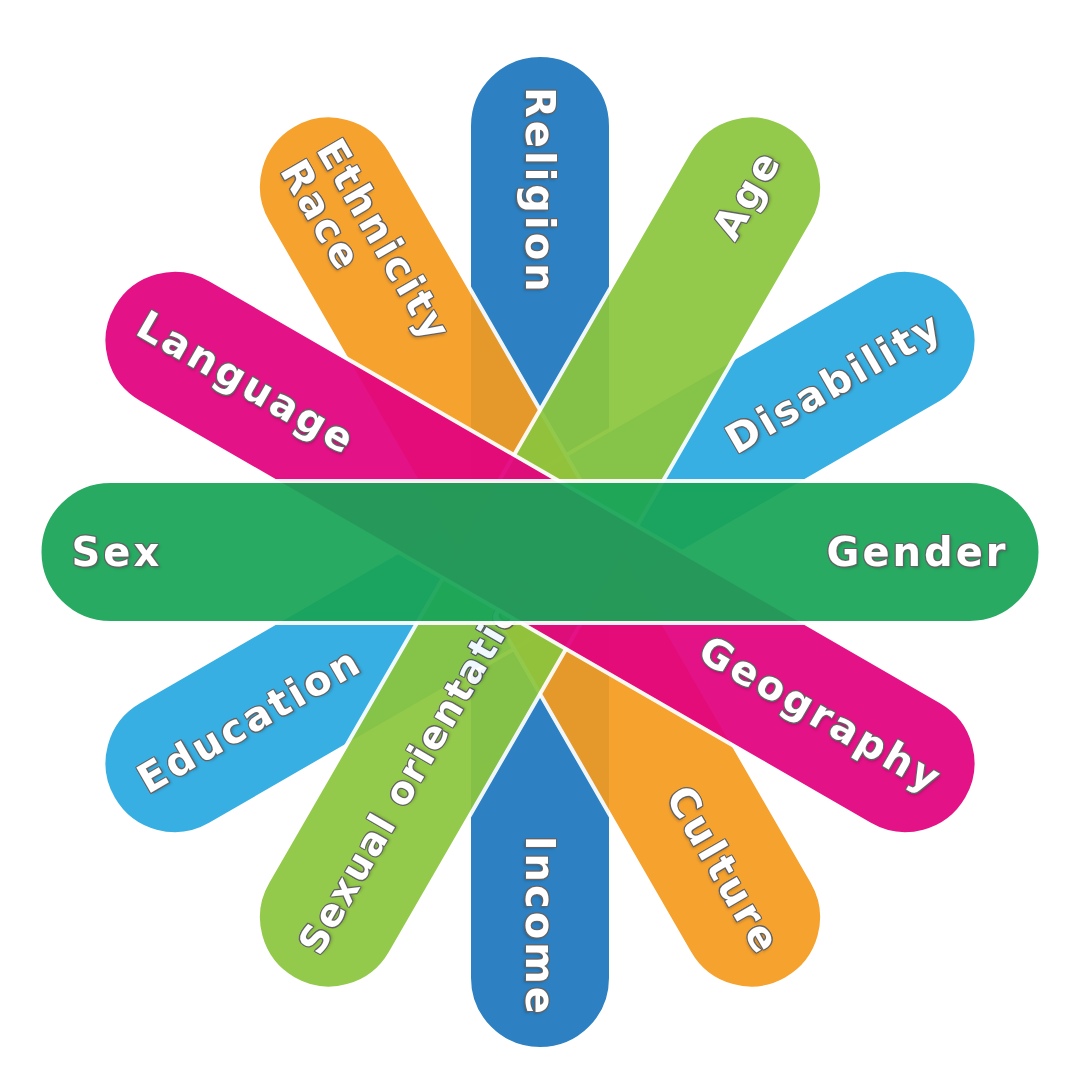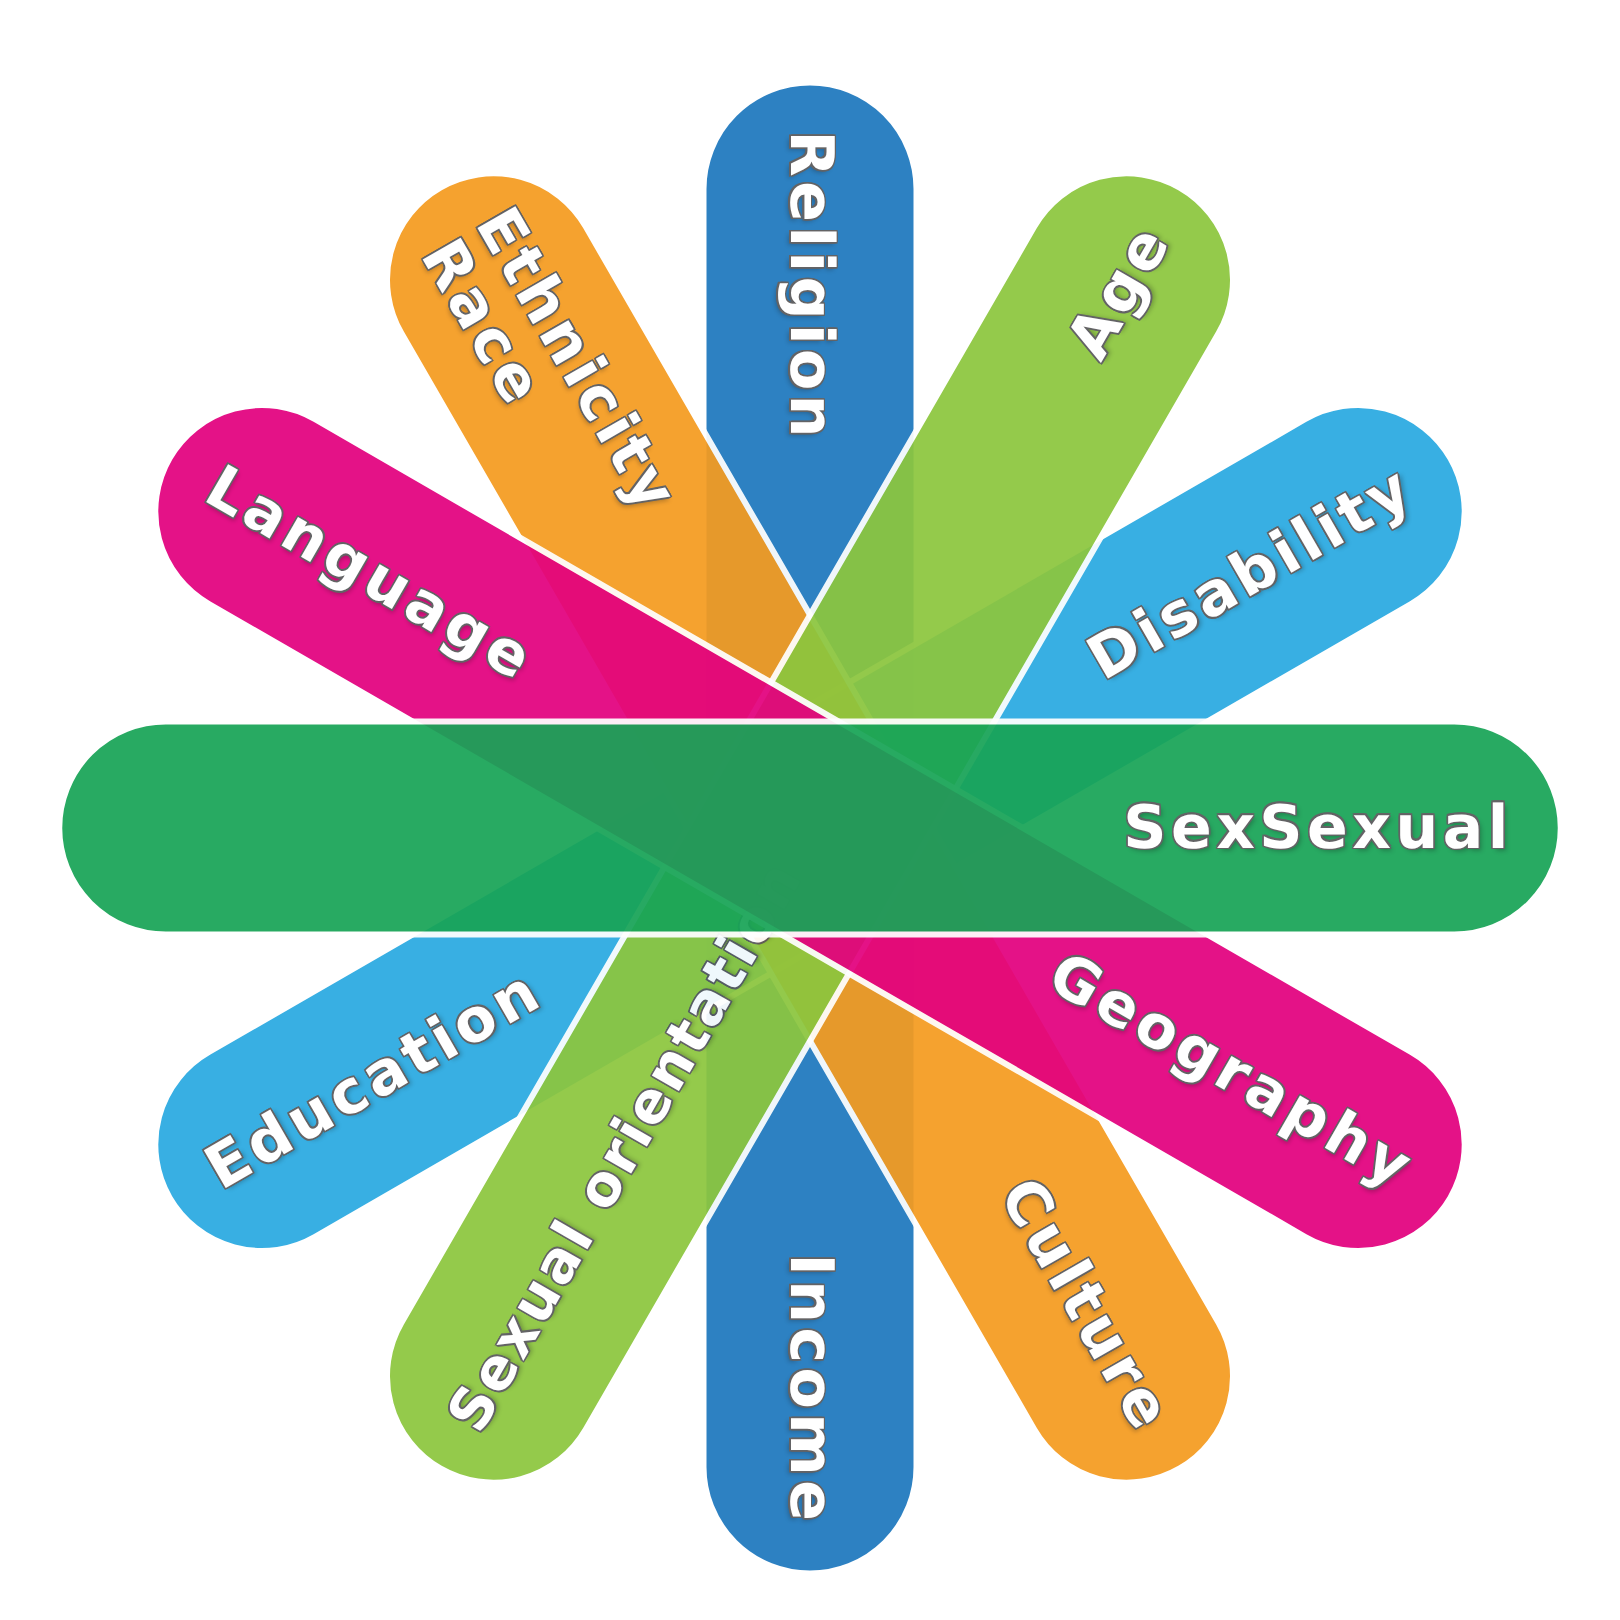--- a/index.html
+++ b/index.html
@@ -24,21 +24,21 @@
     border-radius: 73px;
     border: 4px solid #ffffff;
     box-sizing: border-box;
     opacity: 0.93;
     display: flex;
     align-items: center;
     justify-content: space-between;
     padding: 0 30px;
   }
   .len-v  { width: 998px;  }
-  .len-h  { width: 1005px; justify-content: flex-end; }
+  .len-h  { width: 1005px; }
   .len-d  { width: 990px;  }
 
   .rot90  { transform: translate(-50%,-50%) rotate(90deg);  z-index: 1; }
   .rot-30 { transform: translate(-50%,-50%) rotate(-30deg); z-index: 2; }
   .rot60  { transform: translate(-50%,-50%) rotate(60deg);  z-index: 3; }
   .rot-60 { transform: translate(-50%,-50%) rotate(-60deg); z-index: 4; }
   .rot30  { transform: translate(-50%,-50%) rotate(30deg);  z-index: 5; }
   .rot0   { transform: translate(-50%,-50%) rotate(0deg);   z-index: 6; }
 
   .lbl {
@@ -87,16 +87,16 @@
     <span class="lbl">Age</span>
   </div>
 
   <div class="bar len-d rot30" style="background-color: rgb(227, 1, 126);">
     <span class="lbl">Language</span>
     <span class="lbl">Geography</span>
   </div>
 
   <div class="bar len-h rot0" style="background-color: rgb(24, 164, 87);">
     <span class="lbl">Sex</span>
-    <span class="lbl">Sexual</span>
+    <span class="lbl">Gender</span>
   </div>
 
 </div>
 
 </body></html>

